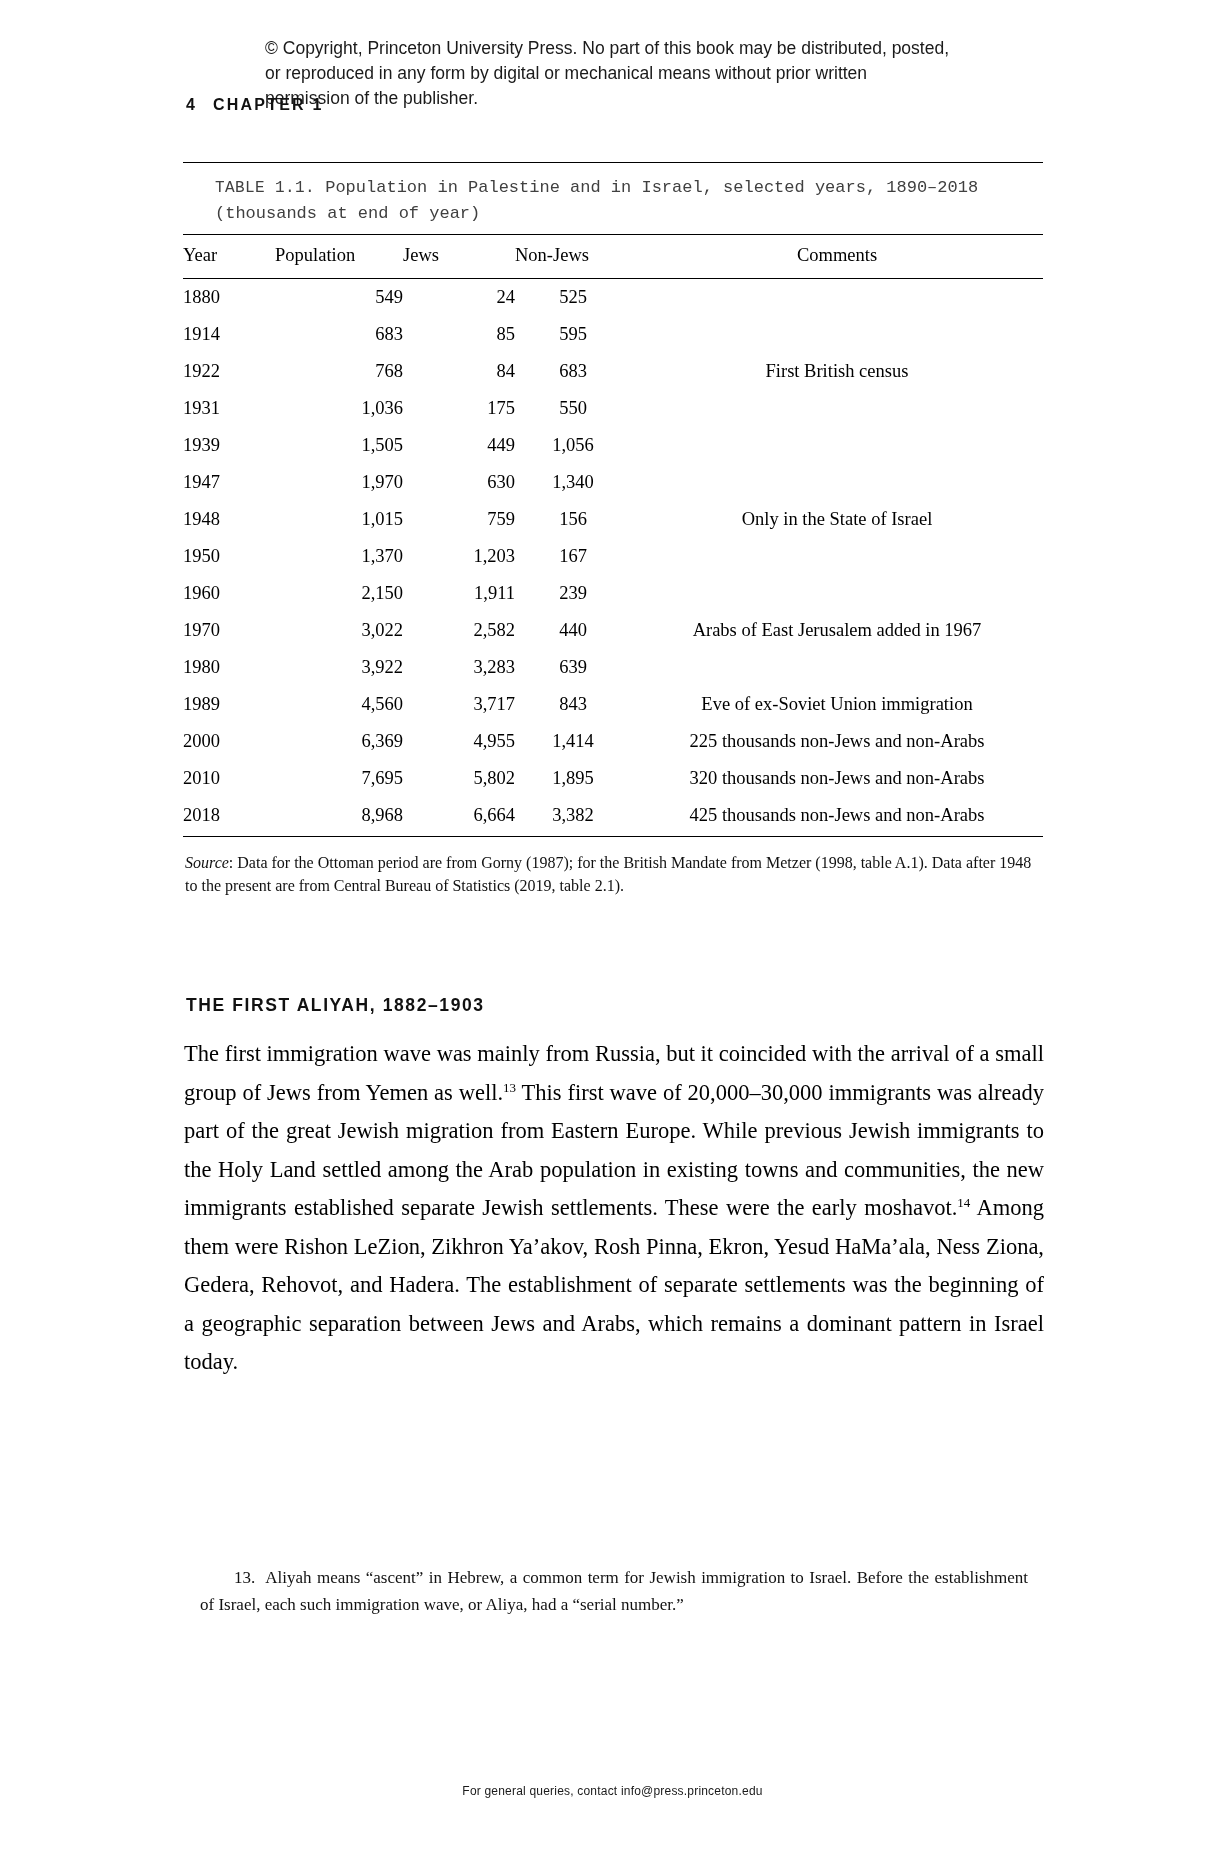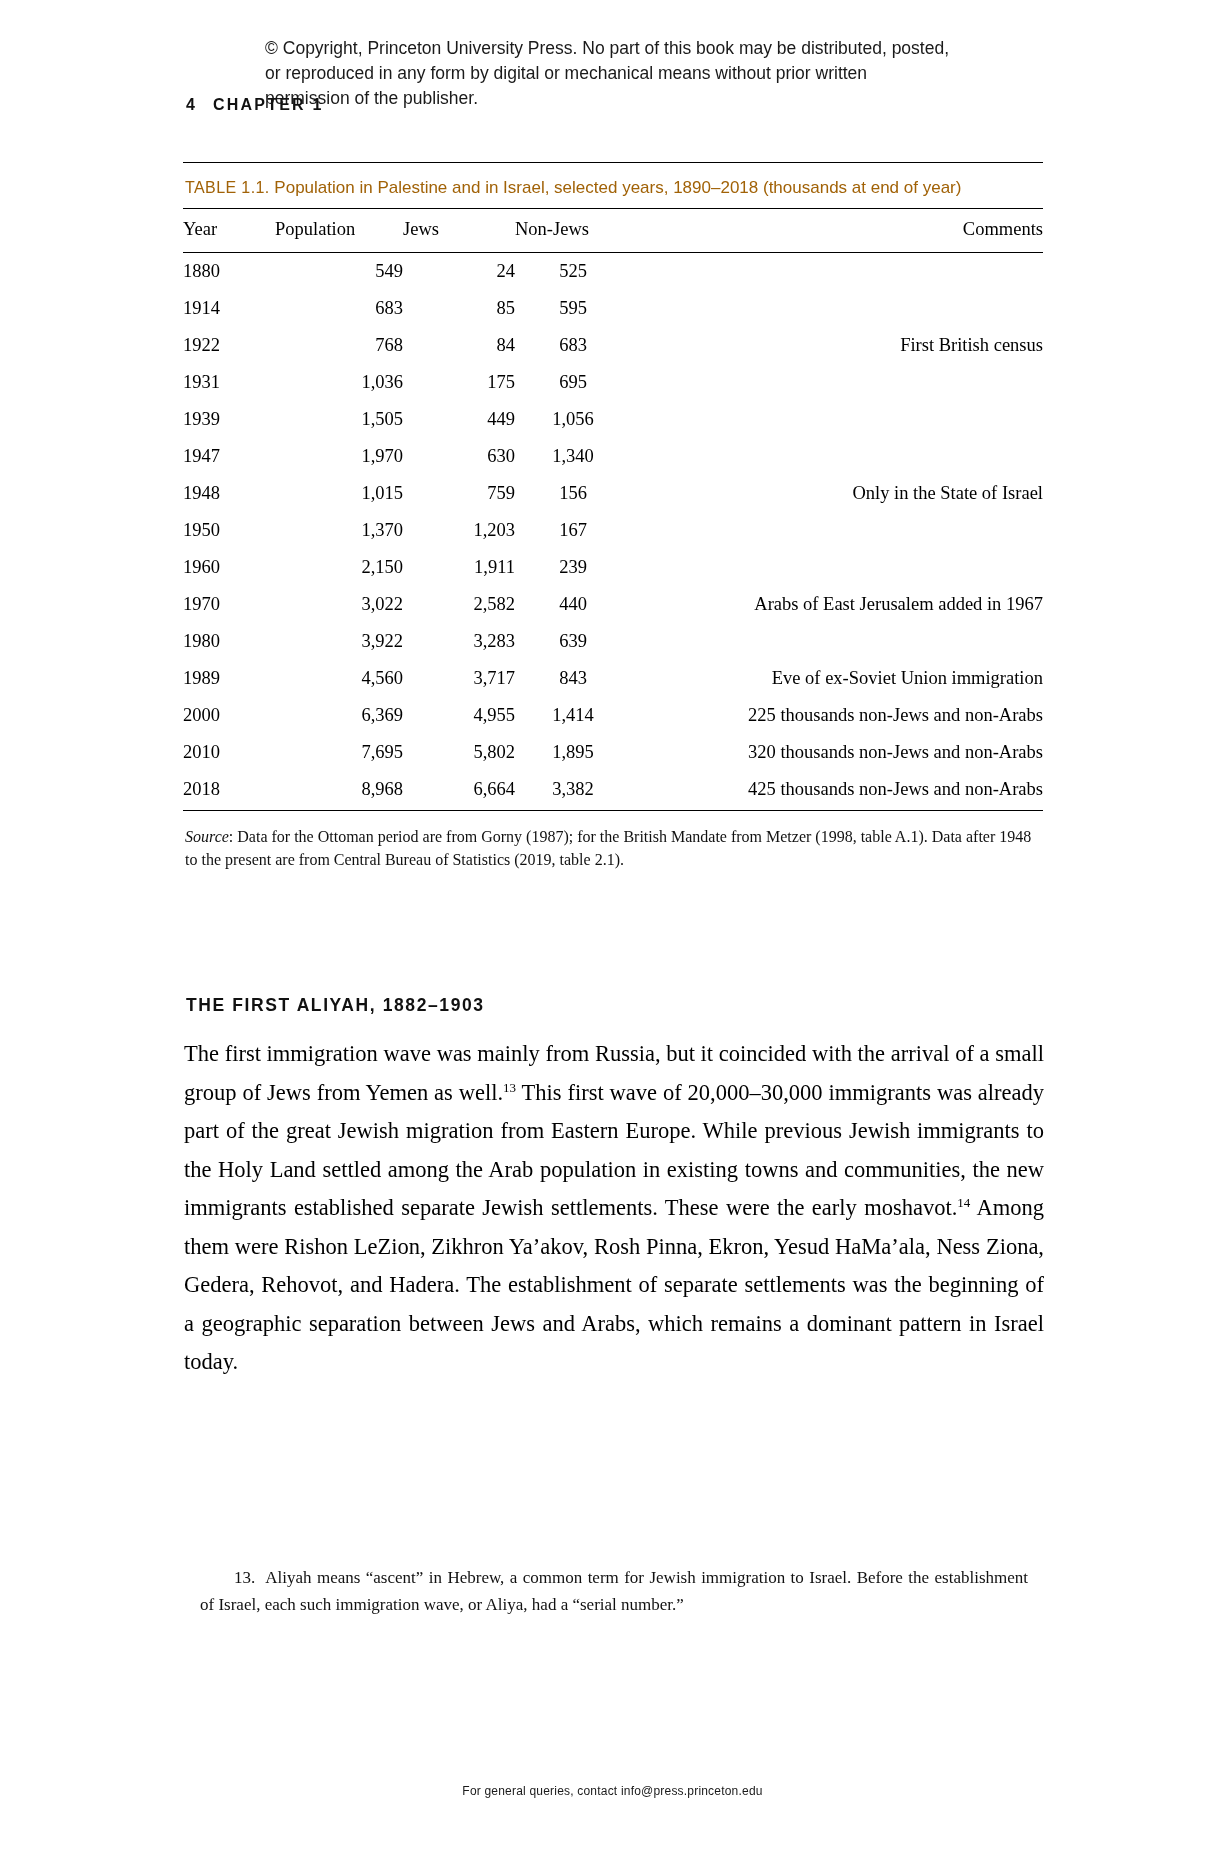--- a/index.html
+++ b/index.html
@@ -51,25 +51,26 @@
     position: absolute;
     left: 183px;
     top: 162px;
     width: 860px;
   }
   .rule-top {
     border-top: 1px solid #000;
     height: 0;
   }
   .table-caption {
-    font-family: Liberation Sans, sans-serif;
+    font-family: Liberation Mono, monospace;
     font-size: 17px;
     line-height: 25px;
     padding: 12px 2px 8px 2px;
-    color: #a16207;
+    color: #404040;
+    margin-left: 30px;
   }
   .table-caption .cap-label {
     font-variant: small-caps;
     font-size: 16px;
     letter-spacing: 0.4px;
   }
   table.data {
     border-collapse: collapse;
     width: 100%;
     font-size: 18.5px;
@@ -87,21 +88,21 @@
     font-size: 18.5px;
   }
   table.data tbody tr:last-child td {
     border-bottom: 1.3px solid #000;
     padding-bottom: 10px;
   }
   .c-year   { width: 92px;  text-align: left;  padding-left: 2px; }
   .c-pop    { width: 128px; text-align: right; padding-right: 24px; }
   .c-jews   { width: 112px; text-align: right; padding-right: 24px; }
   .c-non    { width: 116px; text-align: center; padding-right: 26px; }
-  .c-com    { text-align: right; padding-left: 24px; }
+  .c-com    { text-align: center; padding-left: 24px; }
   th.c-pop, th.c-jews, th.c-non { text-align: left; padding-right: 0; }
   th.c-pop  { padding-left: 22px; }
   th.c-jews { padding-left: 22px; }
   th.c-non  { padding-left: 16px; }
   th.c-com  { padding-left: 24px; }
 
   .source-note {
     font-size: 16px;
     line-height: 23px;
     margin-top: 14px;
@@ -212,21 +213,21 @@
           <td class="c-year">1922</td>
           <td class="c-pop">768</td>
           <td class="c-jews">84</td>
           <td class="c-non">683</td>
           <td class="c-com">First British census</td>
         </tr>
         <tr>
           <td class="c-year">1931</td>
           <td class="c-pop">1,036</td>
           <td class="c-jews">175</td>
-          <td class="c-non">695</td>
+          <td class="c-non">550</td>
           <td class="c-com"></td>
         </tr>
         <tr>
           <td class="c-year">1939</td>
           <td class="c-pop">1,505</td>
           <td class="c-jews">449</td>
           <td class="c-non">1,056</td>
           <td class="c-com"></td>
         </tr>
         <tr>

